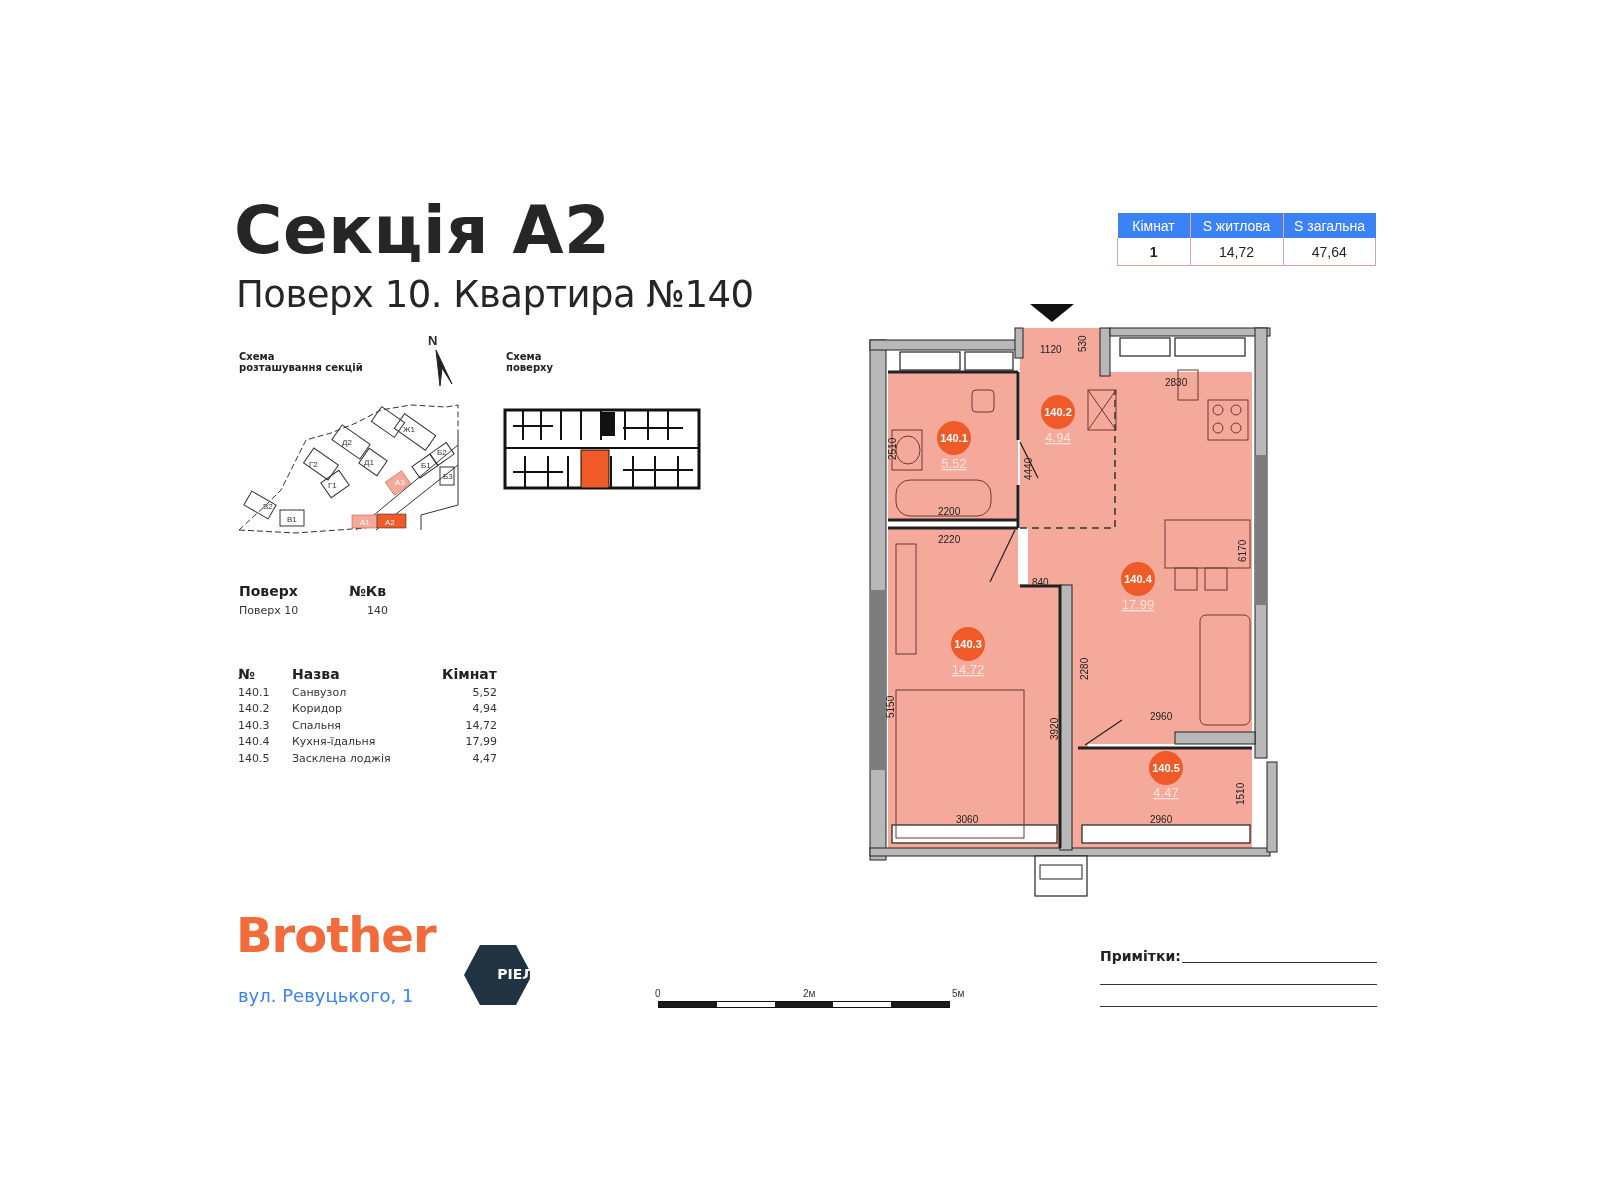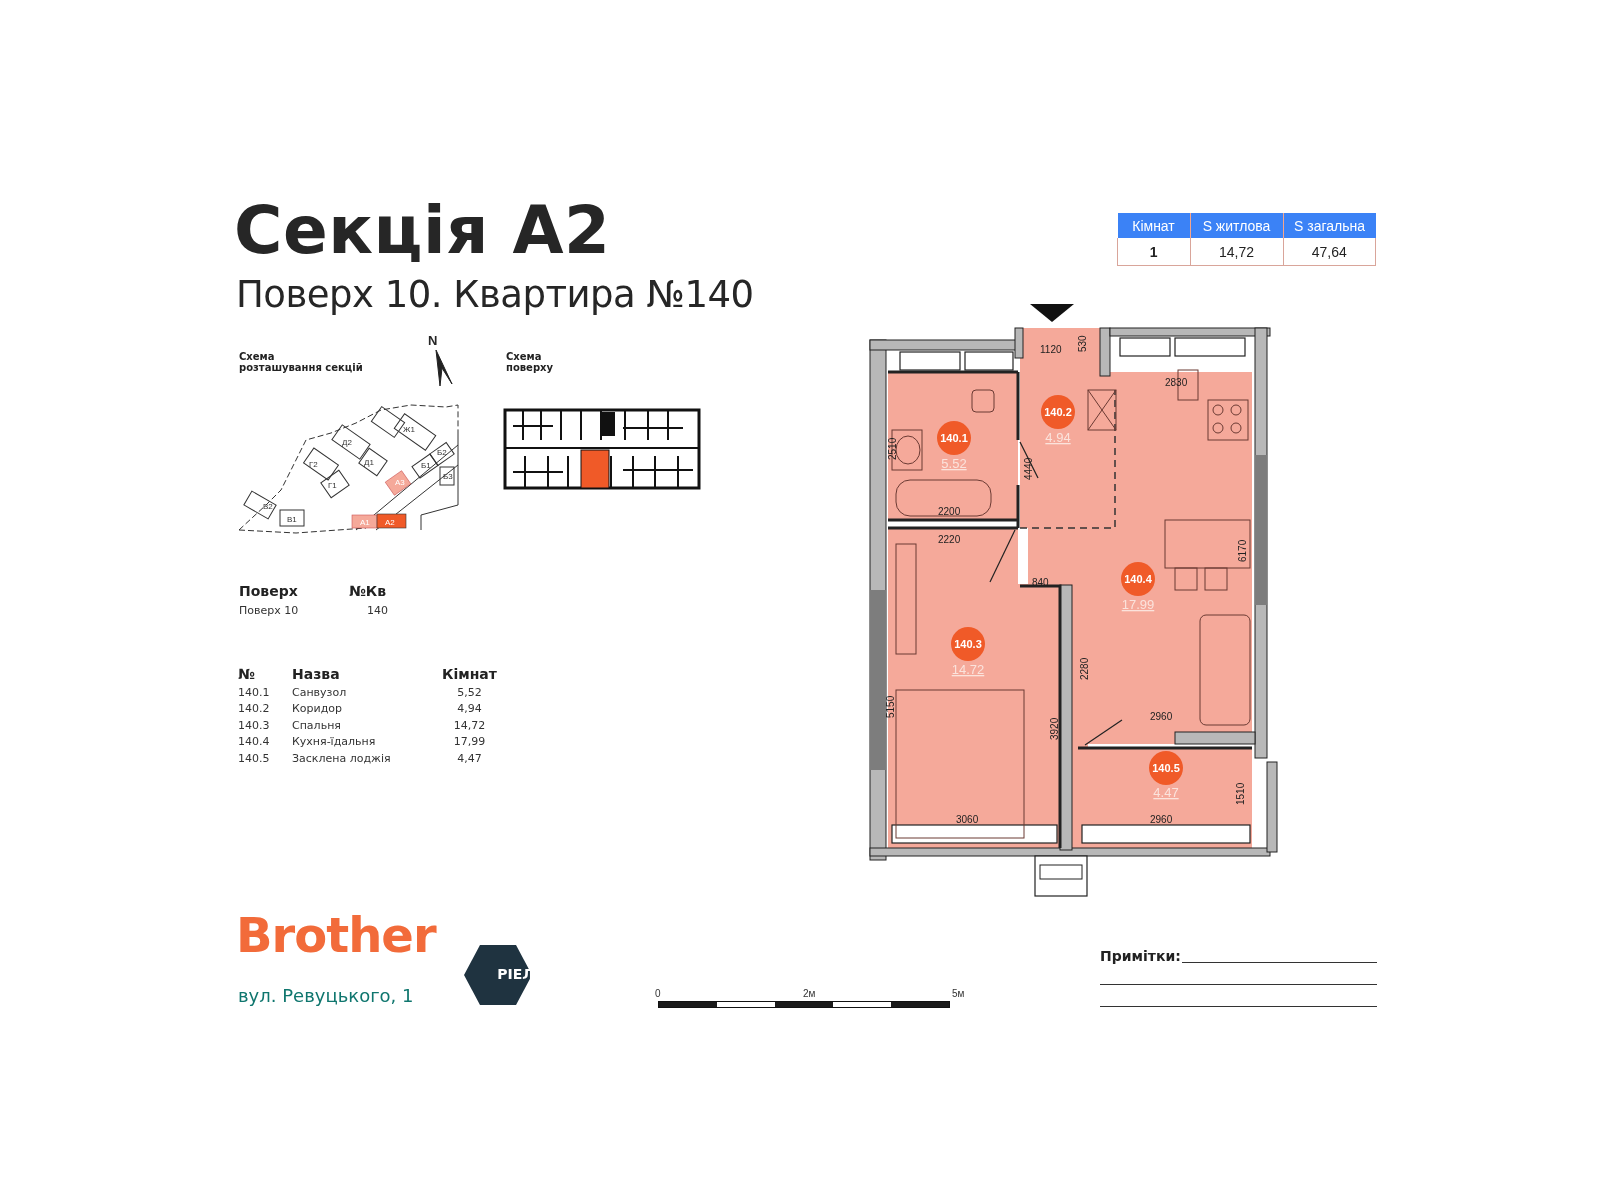--- a/index.html
+++ b/index.html
@@ -15,24 +15,24 @@
   .sumtable td { height:25px; text-align:center; border:1px solid #d9a59a; border-top:none; color:#222; font-size:14px; }
   .sumtable td.b { font-weight:bold; }
 
   .schema-label { font-size:10px; font-weight:bold; line-height:1.05; font-family:"DejaVu Sans", sans-serif; color:#222; }
 
   .info-h { font-size:14px; font-weight:bold; font-family:"DejaVu Sans", sans-serif; color:#222; }
   .info-v { font-size:11px; color:#333; font-family:"DejaVu Sans", sans-serif; }
   .rooms { left:238px; top:664px; border-collapse:collapse; font-family:"DejaVu Sans", sans-serif; }
   .rooms th { font-size:14px; font-weight:bold; text-align:left; padding:0; height:20px; color:#222; }
   .rooms td { font-size:11px; padding:0; height:16.5px; color:#333; }
-  .rooms .c1 { width:54px; } .rooms .c2 { width:150px; } .rooms .c3 { width:50px; text-align:center; }
+  .rooms .c1 { width:54px; } .rooms .c2 { width:150px; } .rooms .c3 { width:50px; text-align:right; }
 
   .brand { left:236px; top:911px; font-size:48px; font-weight:bold; color:#f26b3a; letter-spacing:-1px; font-family:"DejaVu Sans", sans-serif; line-height:1; }
-  .address { left:238px; top:985px; font-size:18px; color:#0f766e; font-family:"DejaVu Sans", sans-serif; }
+  .address { left:238px; top:985px; font-size:18px; color:#3b82f6; font-family:"DejaVu Sans", sans-serif; }
   .hex { left:462px; top:943px; width:72px; height:64px; }
 
   .scale-labels { font-size:10px; color:#333; }
   .scalebar { left:658px; top:1001px; width:290px; height:5px; border:1px solid #111; display:flex; }
   .scalebar span { flex:1; }
   .scalebar span:nth-child(odd) { background:#1a1a1a; }
   .scalebar span:nth-child(even) { background:#fff; }
 
   .notes-label { left:1100px; top:948px; font-size:14px; font-weight:bold; font-family:"DejaVu Sans", sans-serif; color:#222; }
   .note-line { height:0; border-top:1.5px solid #333; }

